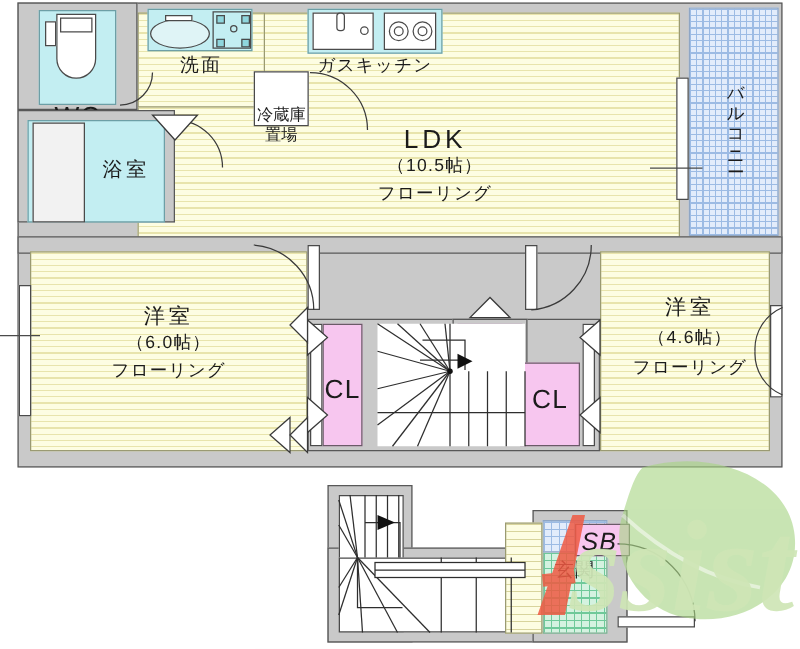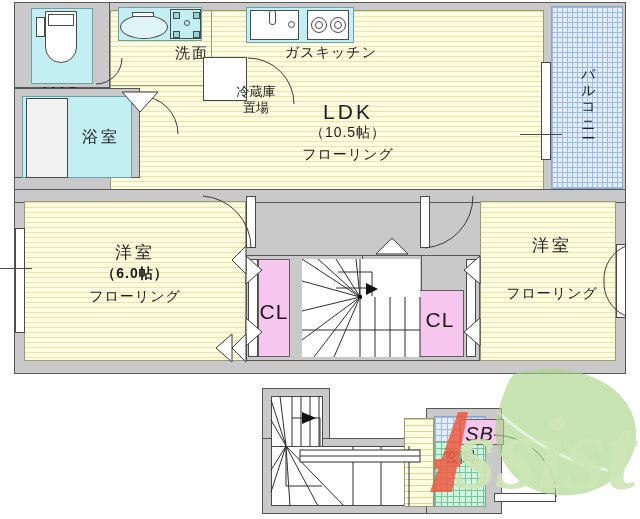--- a/index.html
+++ b/index.html
@@ -37,21 +37,21 @@
       repeating-linear-gradient(to right,#9cbbe4 0px,#9cbbe4 1px,transparent 1px,transparent 6px),
       repeating-linear-gradient(to bottom,#9cbbe4 0px,#9cbbe4 1px,transparent 1px,transparent 6px);
     border:1px solid #8fa6c4;
   }
   .lbl{position:absolute;color:#1b1b1b;white-space:nowrap;text-align:center;line-height:1.18;
        font-family:"Liberation Sans","DejaVu Sans",sans-serif;}
   .lbl-ldk{font-size:21px;letter-spacing:3px;}
   .lbl-room{font-size:17px;letter-spacing:3px;}
   .lbl-sub{font-size:14px;letter-spacing:1px;}
   .lbl-fl{font-size:14px;letter-spacing:1px;}
-  .lbl-sm{font-size:13px;letter-spacing:0px;margin-left:31px;}
+  .lbl-sm{font-size:13px;letter-spacing:0px;}
   .lbl-wc{font-size:21px;letter-spacing:1px;}
   .lbl-cl{font-size:21px;letter-spacing:1px;}
   .lbl-v{position:absolute;writing-mode:vertical-rl;text-orientation:upright;font-size:14px;letter-spacing:2px;color:#1b1b1b;}
   .thin{position:absolute;background:#4a4a4a;}
   .box{position:absolute;box-sizing:border-box;border:1px solid #4a4a4a;background:#ffffff;}
   svg.ov{position:absolute;left:0;top:0;width:640px;height:519px;pointer-events:none;}
   #wm{position:absolute;left:402px;top:366px;width:238px;height:153px;pointer-events:none;}
 </style>
 </head>
 <body>
@@ -108,28 +108,29 @@
   <div class="room floorbalc" style="left:551px;top:6px;width:72px;height:183px;"></div>
   <div class="lbl-v" style="left:580px;top:58px;">バルコニー</div>
 
   <div class="box" style="left:541px;top:62px;width:10px;height:98px;background:#ffffff;"></div>
   <div class="thin" style="left:520px;top:134px;width:42px;height:1px;"></div>
 
   <div class="wallp" style="left:14px;top:189px;width:612px;height:14px;background:#c9c9c9;border:1px solid #585858;"></div>
 
   <div class="room floorwood" style="left:24px;top:201px;width:222px;height:160px;"></div>
   <div class="lbl lbl-room" style="left:60px;top:243px;width:150px;">洋室</div>
-  <div class="lbl lbl-sub" style="left:60px;top:265px;width:150px;font-weight:bold;">（6.0帖）</div>
+  <div class="lbl lbl-sub" style="left:60px;top:265px;width:150px;">（6.0帖）</div>
   <div class="lbl lbl-fl" style="left:50px;top:288px;width:170px;">フローリング</div>
 
   <div class="box" style="left:15px;top:228px;width:10px;height:105px;background:#ffffff;"></div>
   <div class="thin" style="left:0px;top:268px;width:32px;height:1px;"></div>
 
   <div class="room floorwood" style="left:480px;top:201px;width:136px;height:160px;"></div>
   <div class="lbl lbl-room" style="left:490px;top:236px;width:124px;">洋室</div>
+  <div class="lbl lbl-sub" style="left:488px;top:261px;width:128px;">（4.6帖）</div>
   <div class="lbl lbl-fl" style="left:484px;top:285px;width:136px;">フローリング</div>
 
   <div class="box" style="left:616px;top:244px;width:10px;height:74px;background:#ffffff;"></div>
 
   <div class="wallp" style="left:246px;top:255px;width:234px;height:106px;background:#c9c9c9;border:1px solid #585858;"></div>
 
   <div class="room floorpink" style="left:258px;top:259px;width:32px;height:98px;"></div>
   <div class="lbl lbl-cl" style="left:258px;top:300px;width:32px;">CL</div>
   <div class="box" style="left:248px;top:259px;width:10px;height:98px;background:#ffffff;"></div>
 

